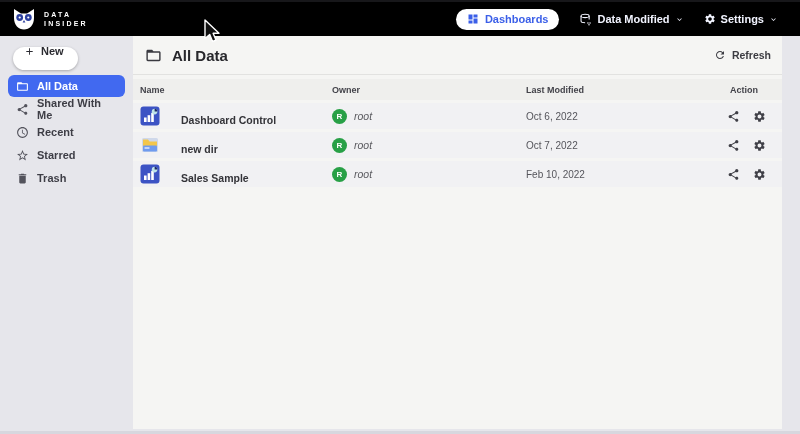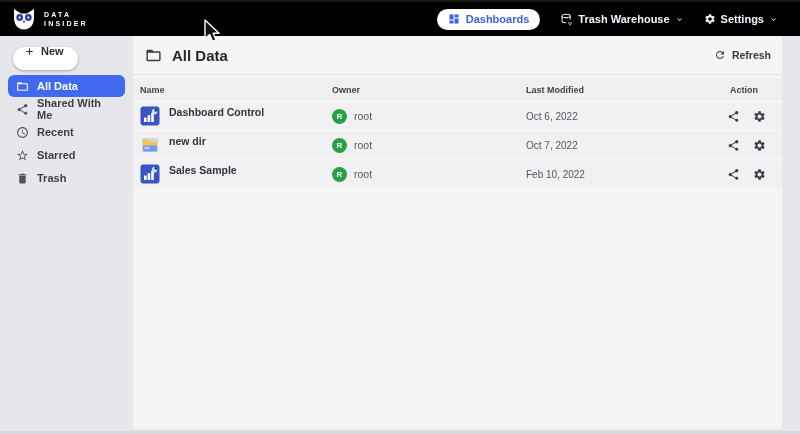--- a/index.html
+++ b/index.html
@@ -43,26 +43,26 @@
   .card-title { font-size:15px; font-weight:700; color:#28282c; }
   .refresh-btn { margin-left:auto; display:flex; align-items:center; gap:6px; background:none; border:none; cursor:pointer; }
   .refresh-btn span { font-size:10.5px; font-weight:600; color:#3c3c42; }
 
   .grid { display:grid; grid-template-columns:192px 194px 1fr 78px; align-items:center;
           padding-left:7px; padding-right:10px; }
   .thead { margin-top:4px; height:21px; background:#efefed; }
   .thead span { font-size:9px; font-weight:700; color:#43434a; }
   .trow { height:26px; background:#f1f1f3; margin-top:3px; }
   .trow:first-of-type { margin-top:5px; }
-  .cell-name { display:flex; align-items:flex-start; gap:9px; }
+  .cell-name { display:flex; align-items:flex-end; gap:21px; }
   .cell-name .fname { font-size:10.5px; font-weight:700; color:#333338; }
   .cell-owner { display:flex; align-items:center; gap:7px; }
   .avatar { width:15px; height:15px; border-radius:50%; background:#28a046; color:#fff;
             font-size:8px; font-weight:700; display:flex; align-items:center; justify-content:center; }
-  .owner-name { font-size:10.5px; color:#5a5a5f; }
+  .owner-name { font-size:10.5px; color:#5a5a5f;font-style:italic; }
   .cell-date { font-size:10px; color:#55555b; }
   .cell-action { display:flex; justify-content:flex-end; gap:13px; padding-right:6px; }
   .cell-action svg { cursor:pointer; }
   .th-action { text-align:right; padding-right:14px; }
 
   .cursor { position:absolute; left:203px; top:19px; z-index:30; pointer-events:none; }
 </style>
 </head>
 <body>
 
@@ -91,21 +91,21 @@
       <span>Dashboards</span>
     </button>
     <button class="nav-link">
       <svg width="13" height="13" viewBox="0 0 16 16">
         <ellipse cx="7.5" cy="3.6" rx="5" ry="2.1" fill="none" stroke="#f2f4ff" stroke-width="1.3"></ellipse>
         <path d="M2.5 3.6 v6.2 c0 1.2 2.2 2.1 5 2.1 M12.5 3.6 v4.4" fill="none" stroke="#f2f4ff" stroke-width="1.3"></path>
         <circle cx="11" cy="12.2" r="0.9" fill="#f2f4ff"></circle>
         <circle cx="13.6" cy="12.2" r="0.9" fill="#f2f4ff"></circle>
         <circle cx="12.3" cy="14.4" r="0.9" fill="#f2f4ff"></circle>
       </svg>
-      <span>Trash Warehouse</span>
+      <span>Data Modified</span>
       <svg width="9" height="9" viewBox="0 0 24 24">
         <path fill="#f2f4ff" d="M16.59 8.59L12 13.17 7.41 8.59 6 10l6 6 6-6z"></path>
       </svg>
     </button>
     <button class="nav-link">
       <svg width="12" height="12" viewBox="0 0 24 24">
         <path fill="#f2f4ff" d="M19.14 12.94c.04-.3.06-.61.06-.94 0-.32-.02-.64-.07-.94l2.03-1.58c.18-.14.23-.41.12-.61l-1.92-3.32c-.12-.22-.37-.29-.59-.22l-2.39.96c-.5-.38-1.03-.7-1.62-.94l-.36-2.54c-.04-.24-.24-.41-.48-.41h-3.84c-.24 0-.43.17-.47.41l-.36 2.54c-.59.24-1.13.57-1.62.94l-2.39-.96c-.22-.08-.47 0-.59.22L2.74 8.87c-.12.21-.08.47.12.61l2.03 1.58c-.05.3-.09.63-.09.94s.02.64.07.94l-2.03 1.58c-.18.14-.23.41-.12.61l1.92 3.32c.12.22.37.29.59.22l2.39-.96c.5.38 1.03.7 1.62.94l.36 2.54c.05.24.24.41.48.41h3.84c.24 0 .44-.17.47-.41l.36-2.54c.59-.24 1.13-.56 1.62-.94l2.39.96c.22.08.47 0 .59-.22l1.92-3.32c.12-.22.07-.47-.12-.61l-2.01-1.58zM12 15.6c-1.98 0-3.6-1.62-3.6-3.6s1.62-3.6 3.6-3.6 3.6 1.62 3.6 3.6-1.62 3.6-3.6 3.6z"></path>
       </svg>
       <span>Settings</span>
       <svg width="9" height="9" viewBox="0 0 24 24">

